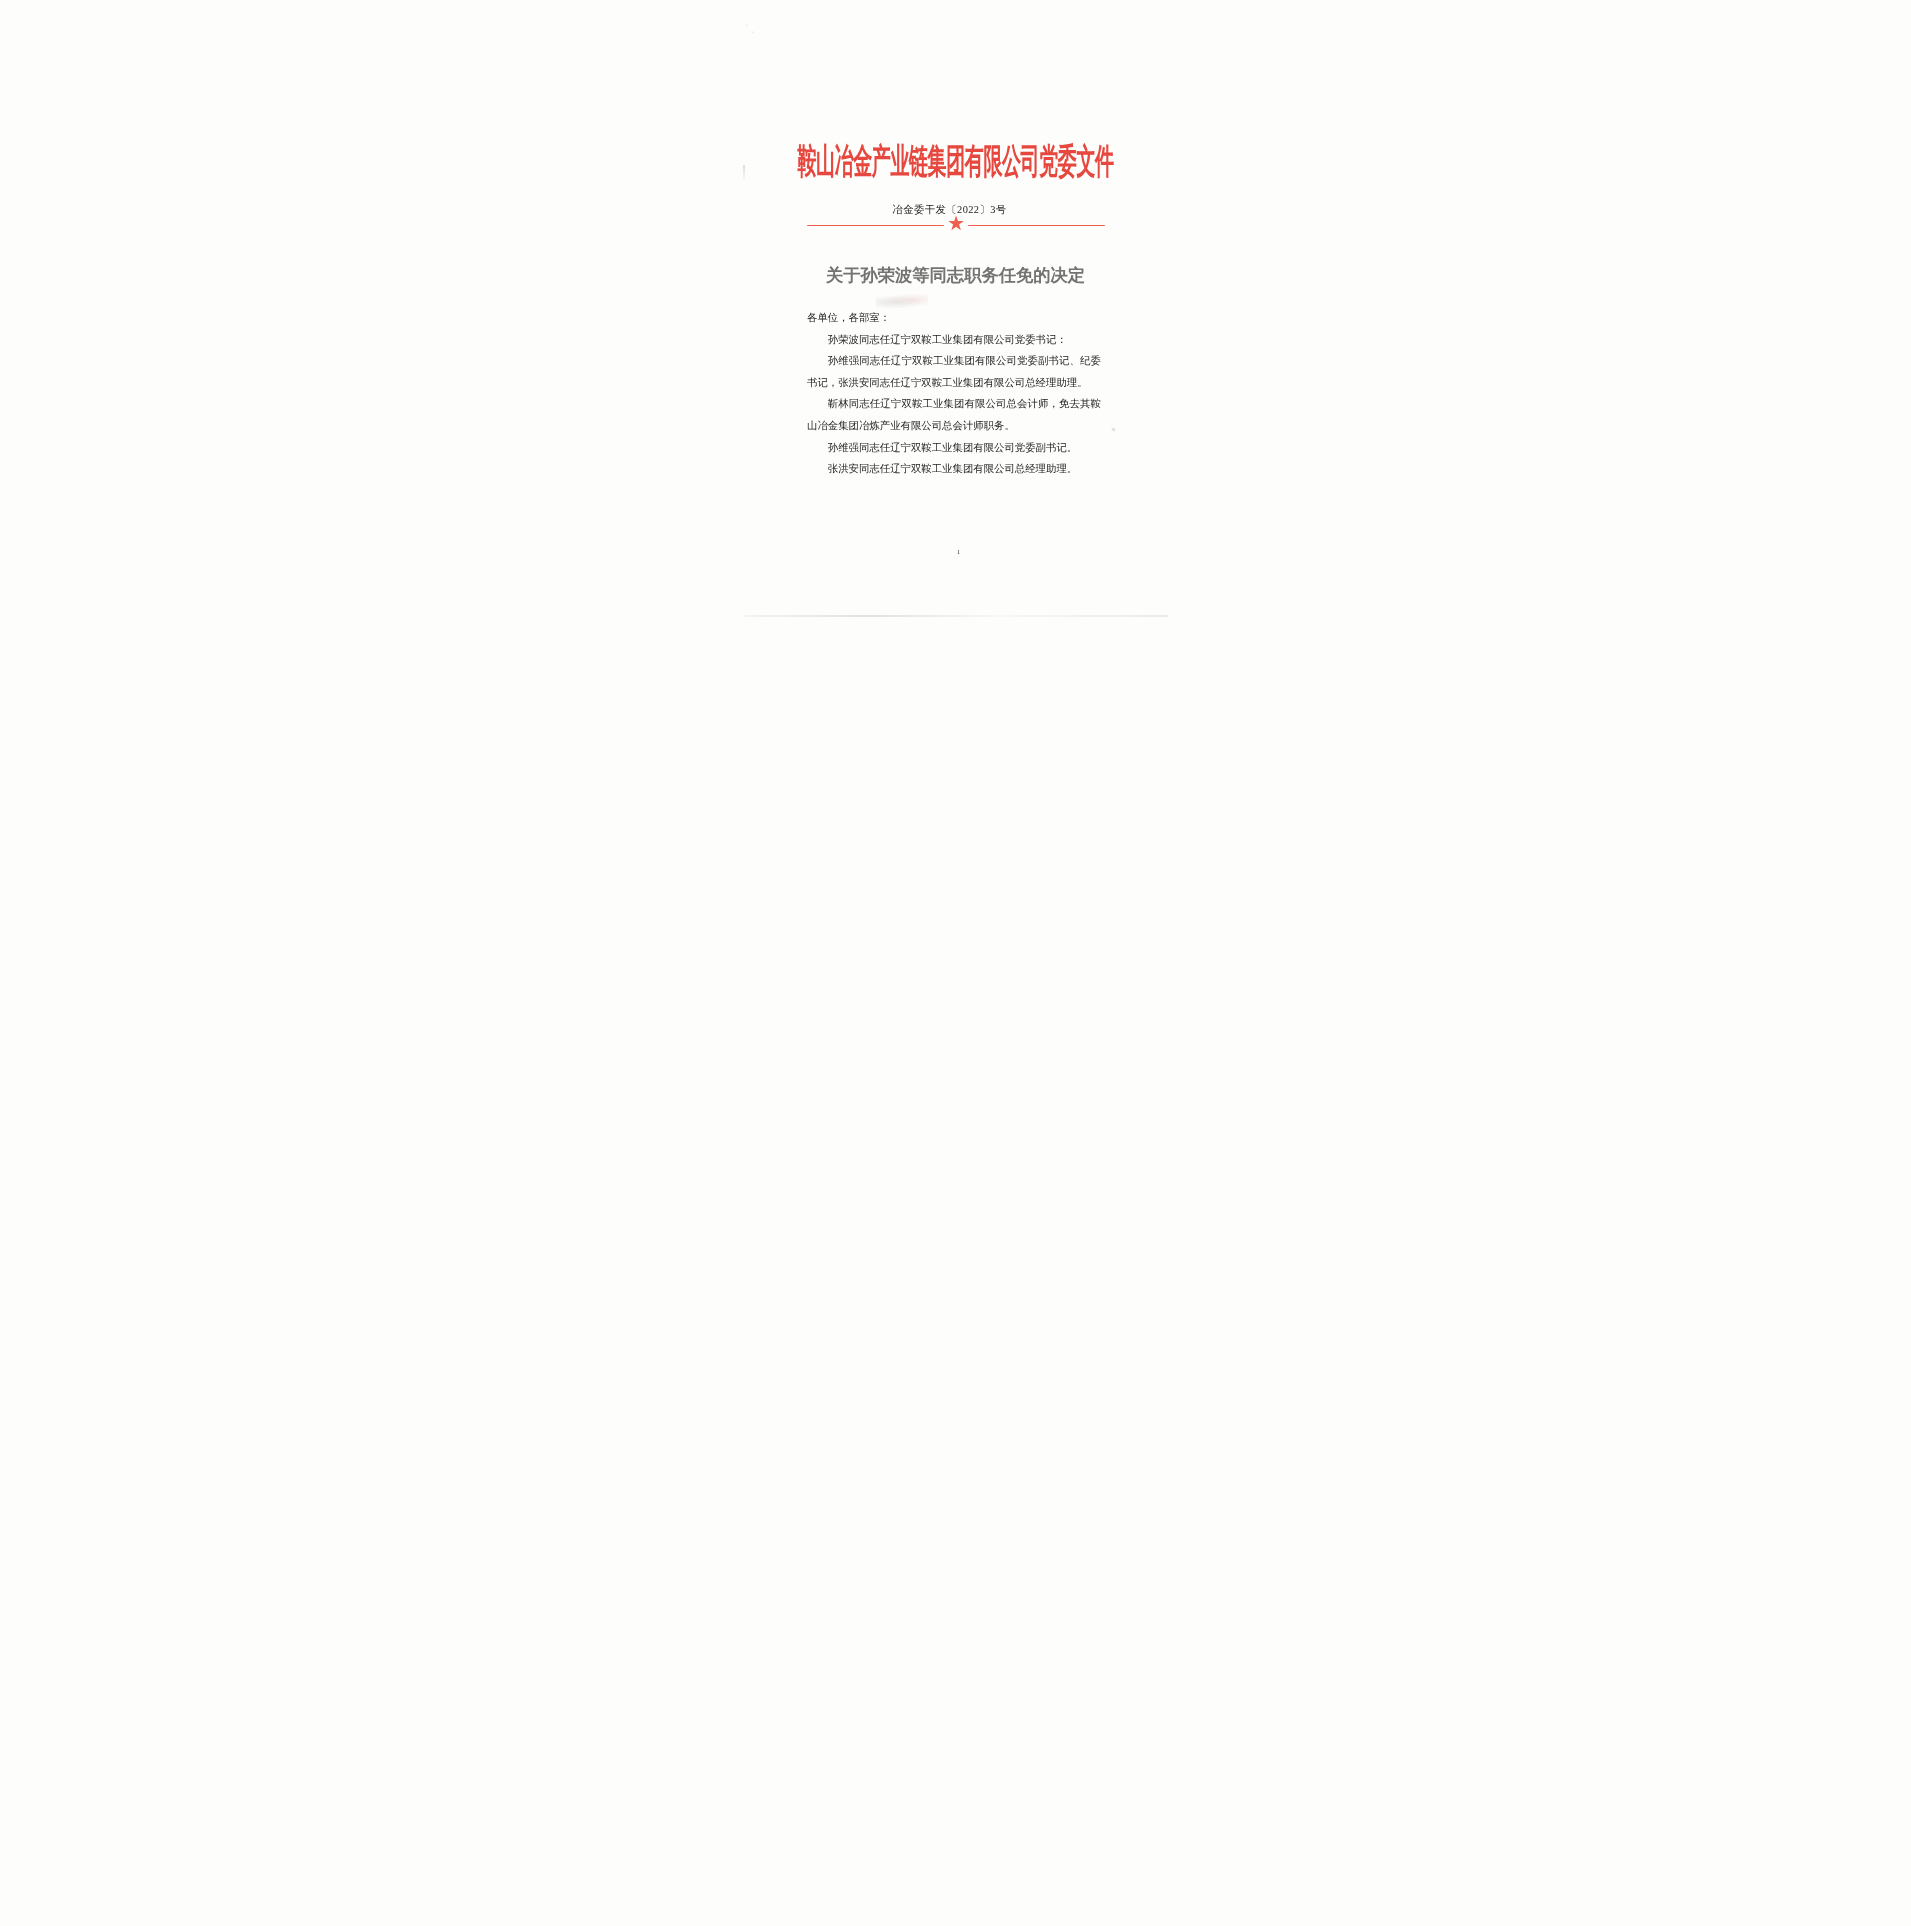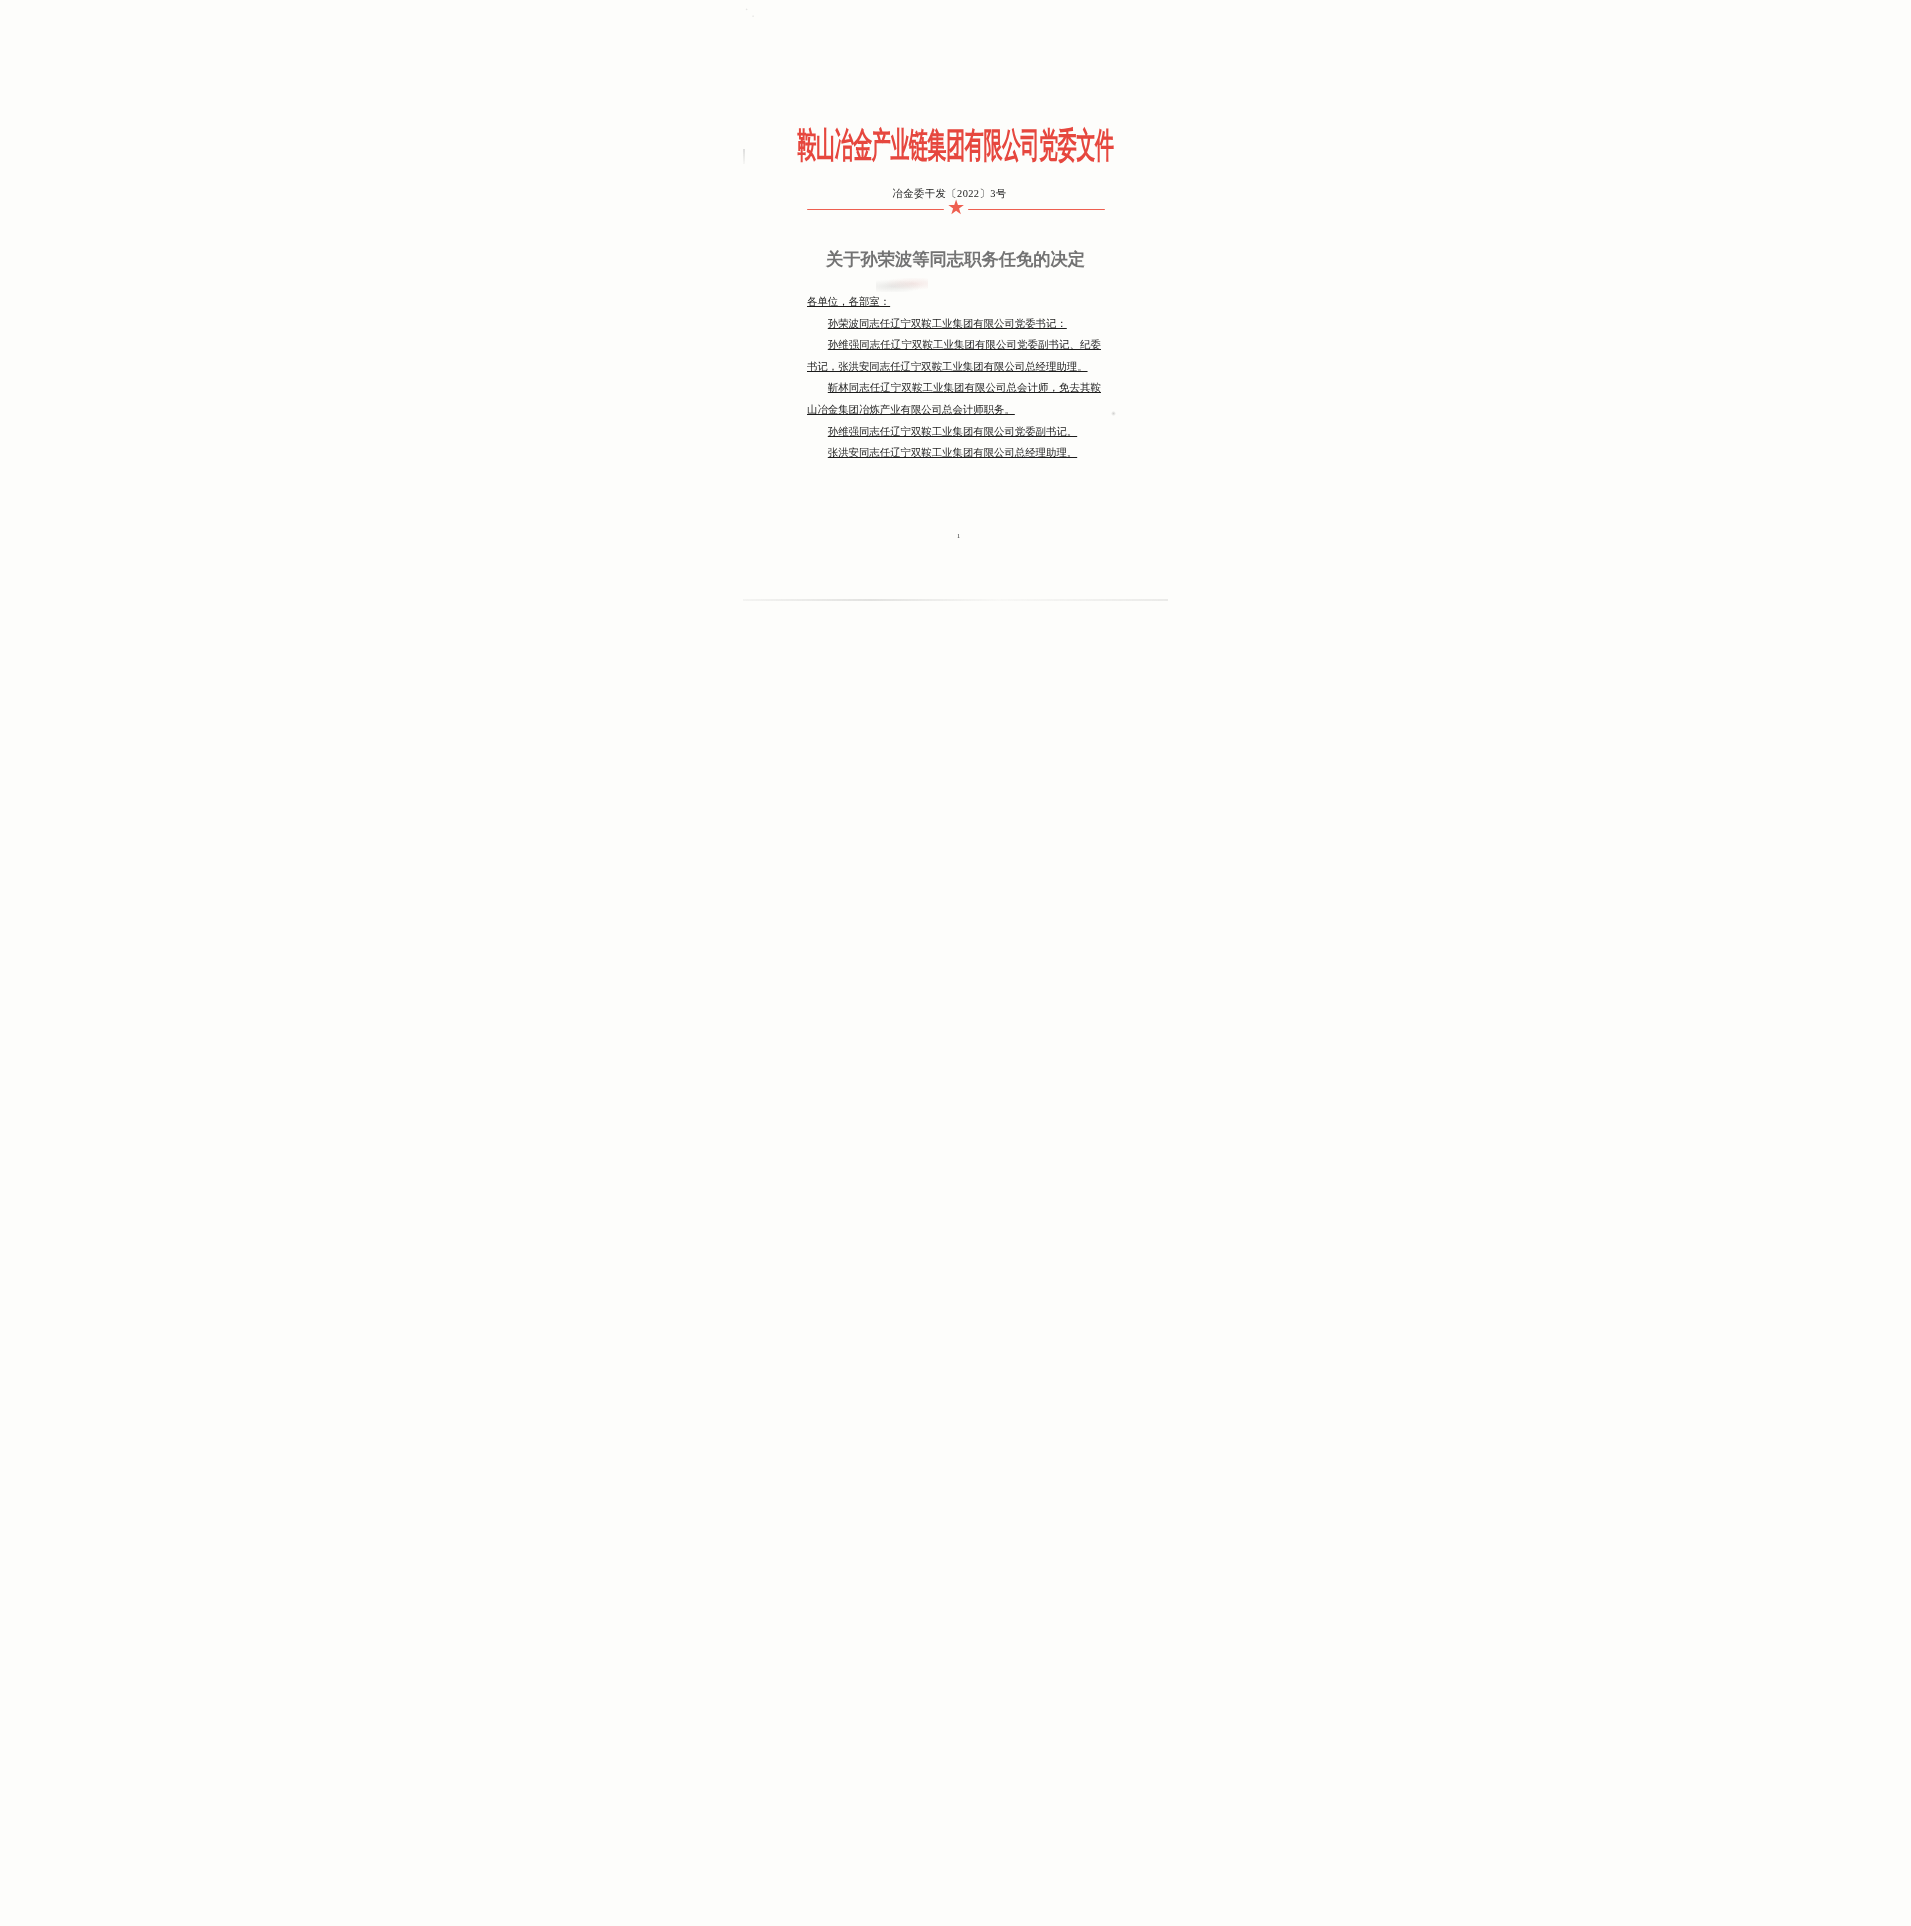--- a/index.html
+++ b/index.html
@@ -7,21 +7,21 @@
     --divider-red:#ee5f50;
     --ink:#1c1c1c;
     --paper:#fdfdfb;
   }
   *{margin:0;padding:0;box-sizing:border-box;}
   html,body{background:var(--paper);}
   .page{
     position:relative;
     width:425px;
     height:601px;
-    margin:0 auto;
+    margin:16px auto;
     background:var(--paper);
     font-family:"Liberation Serif","DejaVu Serif",serif;
     color:var(--ink);
     overflow:hidden;
   }
   
   .header-title{
     position:absolute;
     top:136px;left:0;right:0;
     text-align:center;
@@ -79,21 +79,20 @@
   }
   
   .body-text{
     position:absolute;
     top:291px;left:64px;
     width:294px;
     font-size:10.4px;
     line-height:21.6px;
     color:var(--ink);
     text-align:justify;
-    text-decoration:underline;
   }
   .body-text p{margin:0;}
   .body-text .para{text-indent:2em;}
   
   .page-number{
     position:absolute;
     top:532px;left:0;right:0;
     text-align:center;
     font-size:6.2px;
     line-height:7.7px;

